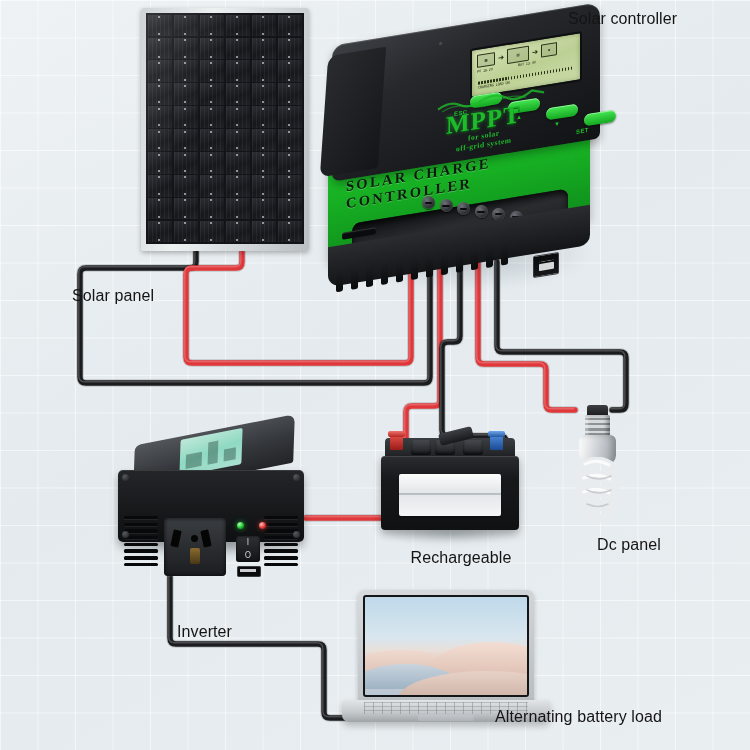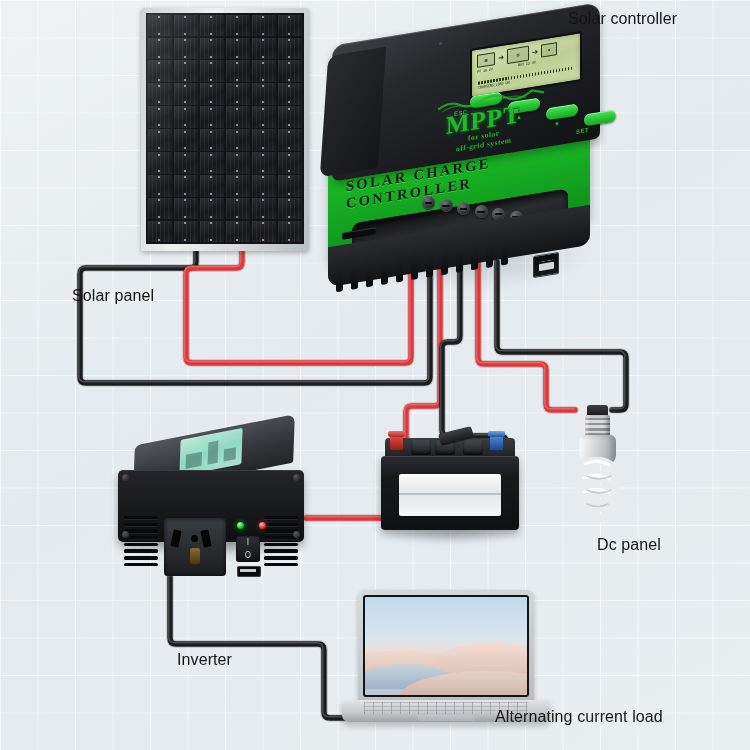--- a/index.html
+++ b/index.html
@@ -591,17 +591,18 @@
       </div>
     </div>
     <div class="lp-base"></div>
     <div class="lp-keys"></div>
     <div class="lp-pad"></div>
   </div>
 
   <div class="lbl" style="left:568px;top:11px;">Solar controller</div>
   <div class="lbl" style="left:72px;top:268px;margin-top:20px;">Solar panel</div>
   <div class="lbl two" style="left:383px;top:549px;width:156px;">
+    <div>Rechargeable</div>
   </div>
   <div class="lbl" style="left:597px;top:537px;">Dc panel</div>
-  <div class="lbl" style="left:177px;top:652px;">Inverter</div>
-  <div class="lbl" style="left:495px;top:709px;">Alternating current load</div>
+  <div class="lbl" style="left:177px;top:624px;">Inverter</div>
+  <div class="lbl" style="left:495px;top:709px;">Alternating battery load</div>
 </div>
 
 </body></html>

